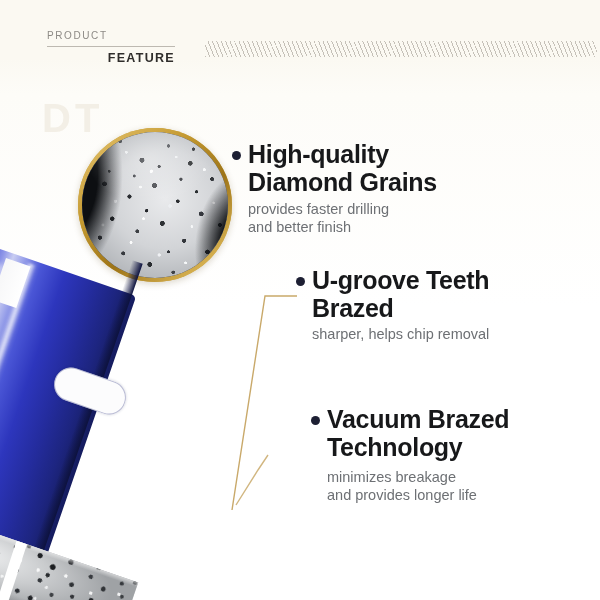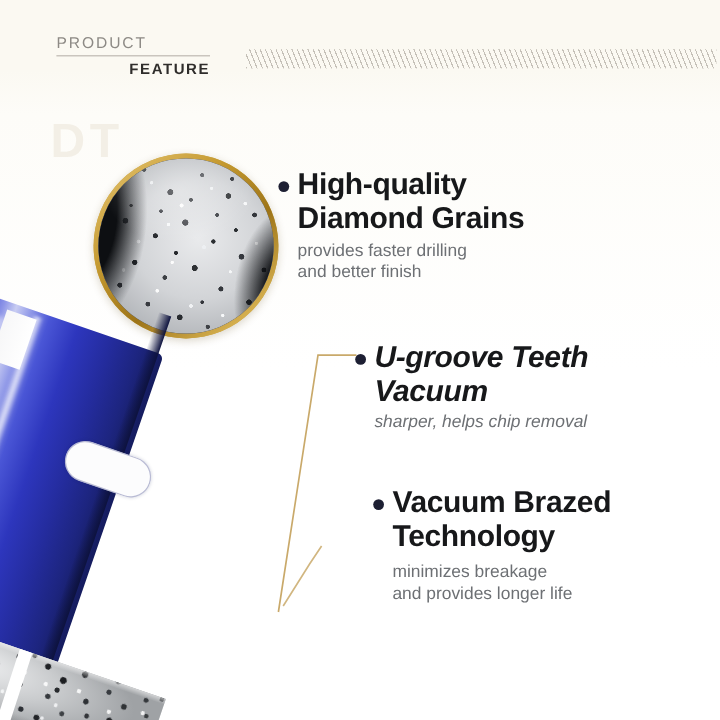--- a/index.html
+++ b/index.html
@@ -21,21 +21,21 @@
   }
   .wm{
     position:absolute;left:42px;top:96px;
     font-size:40px;font-weight:700;letter-spacing:4px;
     color:#f3efe6;user-select:none;white-space:nowrap;
   }
 
   
   .hdr{position:absolute;left:47px;top:29px;width:128px;}
   .hdr-product{
-    font-size:13px;letter-spacing:1.6px;color:#8d8a85;
+    font-size:10px;letter-spacing:1.6px;color:#8d8a85;
     font-weight:400;line-height:14px;
   }
   .hdr-rule{
     height:1px;background:#bdb9b1;margin:3px 0 4px 0;width:128px;
   }
   .hdr-feature{
     font-size:12.5px;letter-spacing:1.3px;color:#2f2d2b;
     font-weight:700;line-height:15px;text-align:right;
   }
   .hatch{
@@ -259,21 +259,21 @@
   }
   .co-title{
     font-size:25px;font-weight:700;color:#17181a;
     line-height:28px;letter-spacing:-.3px;
   }
   .co-sub{
     font-size:14.5px;color:#6d7074;line-height:18px;font-weight:400;
   }
   #co1{left:232px;top:140px;}
   #co1 .co-sub{margin-left:16px;margin-top:4px;}
-  #co2{left:296px;top:284px;font-style:italic;}
+  #co2{left:296px;top:266px;}
   #co2 .co-sub{margin-left:16px;margin-top:3px;}
   #co3{left:311px;top:405px;}
   #co3 .co-sub{margin-left:16px;margin-top:7px;}
 </style>
 </head>
 <body>
 
 <div id="stage">
 
   <div class="bg-top"></div>
@@ -325,21 +325,21 @@
     <div class="co-head">
       <span class="dot"></span>
       <span class="co-title"><span>High-quality</span><br><span>Diamond Grains</span></span>
     </div>
     <div class="co-sub"><span>provides faster drilling</span><br><span>and better finish</span></div>
   </div>
 
   <div class="callout" id="co2">
     <div class="co-head">
       <span class="dot"></span>
-      <span class="co-title"><span>U-groove Teeth</span><br><span>Vacuum</span></span>
+      <span class="co-title"><span>U-groove Teeth</span><br><span>Brazed</span></span>
     </div>
     <div class="co-sub">sharper, helps chip removal</div>
   </div>
 
   <div class="callout" id="co3">
     <div class="co-head">
       <span class="dot"></span>
       <span class="co-title"><span>Vacuum Brazed</span><br><span>Technology</span></span>
     </div>
     <div class="co-sub"><span>minimizes breakage</span><br><span>and provides longer life</span></div>

